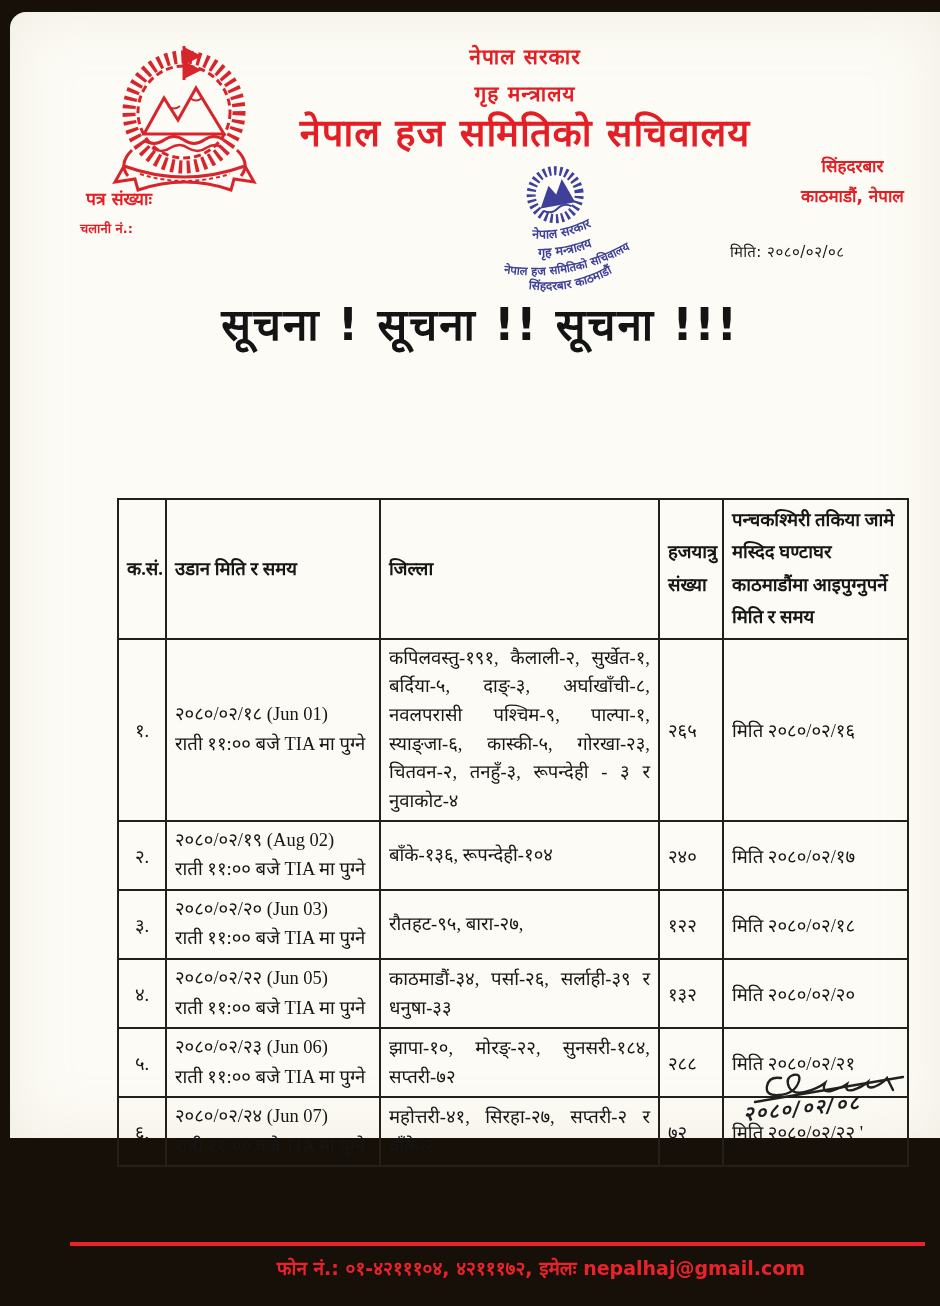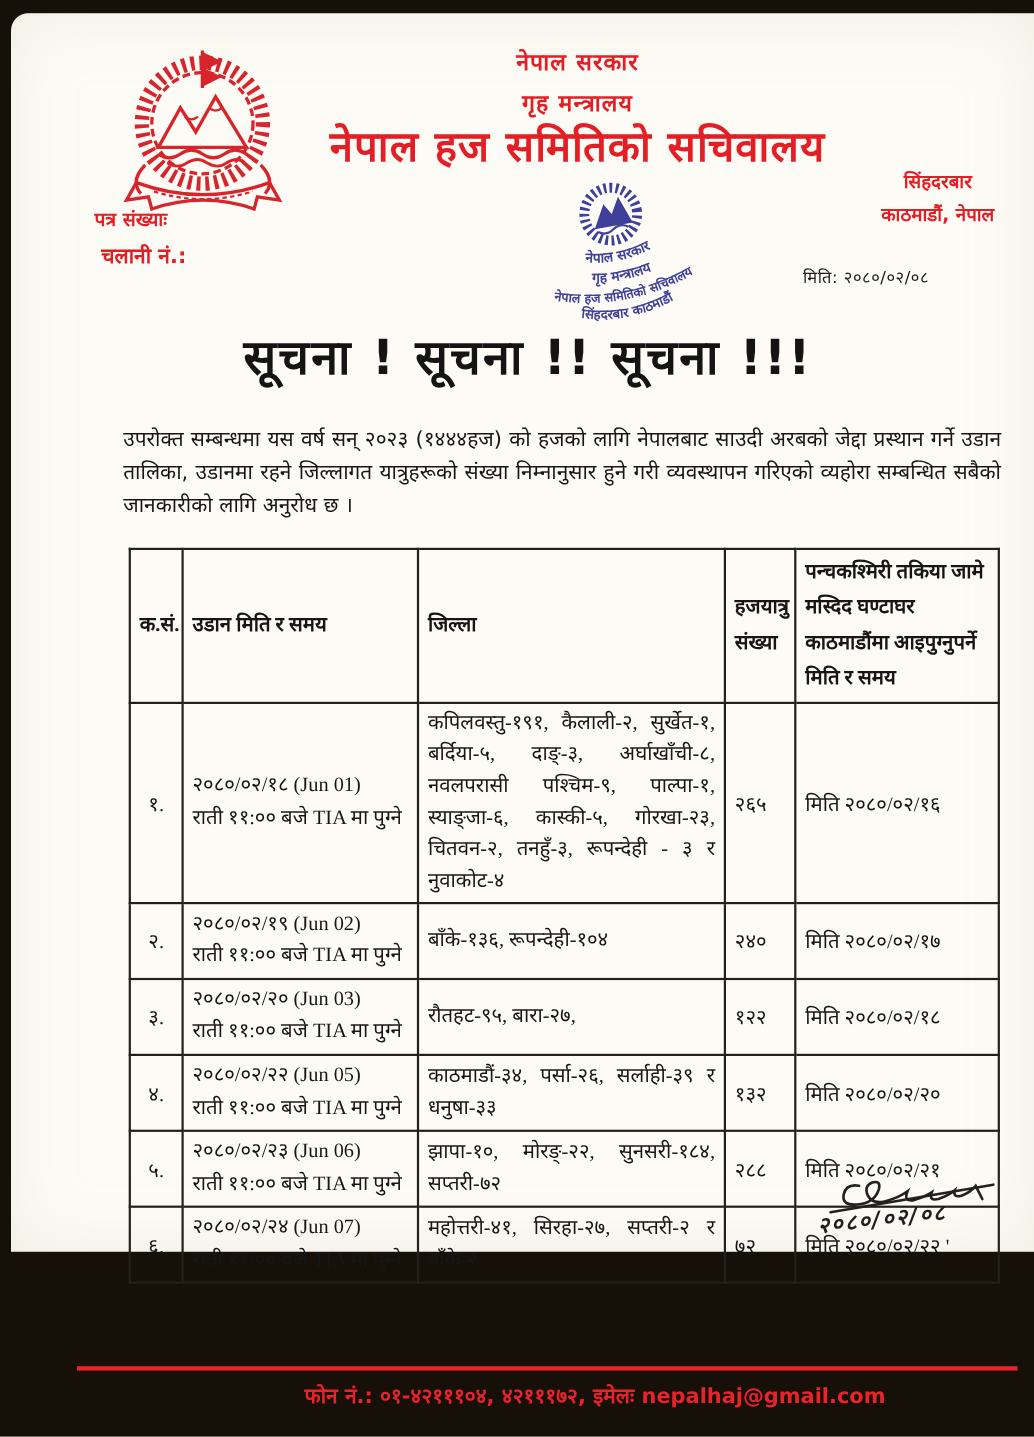--- a/index.html
+++ b/index.html
@@ -17,21 +17,21 @@
   .abs { position:absolute; }
 
   
   .center-col { left:235px; top:30px; width:560px; text-align:center; color:#e31e25; }
   .gov-line   { font-size:21px; font-weight:bold; letter-spacing:1px; }
   .min-line   { font-size:21px; font-weight:bold; letter-spacing:1px; margin-top:9px; }
   .office-line{ font-size:38px; font-weight:bold; letter-spacing:1px; margin-top:6px; line-height:1.1; }
   .addr-block { left:760px; top:140px; width:165px; text-align:center;
                 color:#e31e25; font-size:17px; font-weight:bold; line-height:1.75; }
   .letter-no  { left:76px; top:174px; color:#e31e25; font-size:17.5px; font-weight:bold; }
-  .dispatch-no{ left:82px; top:207px; color:#e31e25; font-size:19px; font-weight:bold; }
+  .dispatch-no{ left:70px; top:207px; color:#e31e25; font-size:13px; font-weight:bold; }
   .date-line  { left:720px; top:229px; color:#1b1b1b; font-size:15px; font-weight:400; letter-spacing:.5px; }
 
   
   .notice-title { left:115px; top:281px; width:710px; text-align:center;
                   color:#141414; font-size:44px; font-weight:bold; letter-spacing:2px; }
 
   
   .body-par { left:102px; top:372px; width:798px; color:#161616;
               font-size:19px; line-height:30px; text-align:justify; }
 
@@ -130,21 +130,20 @@
         <textPath href="#arc3" startOffset="50%" text-anchor="middle">नेपाल हज समितिको सचिवालय</textPath>
       </text>
       <text font-size="12" font-weight="bold" stroke="none">
         <textPath href="#arc4" startOffset="50%" text-anchor="middle">सिंहदरबार काठमाडौं</textPath>
       </text>
     </g>
   </svg>
 
   <div class="abs notice-title">सूचना ! सूचना !! सूचना !!!</div>
 
-  <div class="abs body-par">उपरोक्त सम्बन्धमा यस वर्ष सन् २०२३ (१४४४हज) को हजको लागि नेपालबाट साउदी अरबको जेद्दा प्रस्थान गर्ने उडान तालिका, उडानमा रहने जिल्लागत यात्रुहरूको संख्या निम्नानुसार हुने गरी व्यवस्थापन गरिएको व्यहोरा सम्बन्धित सबैको जानकारीको लागि अनुरोध छ ।</div>
 
   <table class="sched">
     <colgroup>
         <col class="c-sn">
         <col class="c-fl">
         <col class="c-ds">
         <col class="c-ct">
         <col class="c-ar">
       </colgroup>
     <tbody>
@@ -161,21 +160,21 @@
         <div>२०८०/०२/१८  (Jun 01)</div>
         <div>राती ११:०० बजे TIA मा पुग्ने</div>
       </td>
       <td class="ds">कपिलवस्तु-१९१, कैलाली-२, सुर्खेत-१, बर्दिया-५, दाङ्-३, अर्घाखाँची-८, नवलपरासी पश्चिम-९, पाल्पा-१, स्याङ्जा-६, कास्की-५, गोरखा-२३, चितवन-२, तनहुँ-३, रूपन्देही - ३ र नुवाकोट-४</td>
       <td class="ct">२६५</td>
       <td class="ar">मिति २०८०/०२/१६</td>
     </tr>
     <tr class="row-2">
       <td class="sn">२.</td>
       <td class="fl">
-        <div>२०८०/०२/१९  (Jun 02)</div>
+        <div>२०८०/०२/१९  (Aug 02)</div>
         <div>राती ११:०० बजे TIA मा पुग्ने</div>
       </td>
       <td class="ds">बाँके-१३६,  रूपन्देही-१०४</td>
       <td class="ct">२४०</td>
       <td class="ar">मिति २०८०/०२/१७</td>
     </tr>
     <tr class="row-3">
       <td class="sn">३.</td>
       <td class="fl">
         <div>२०८०/०२/२०  (Jun 03)</div>

